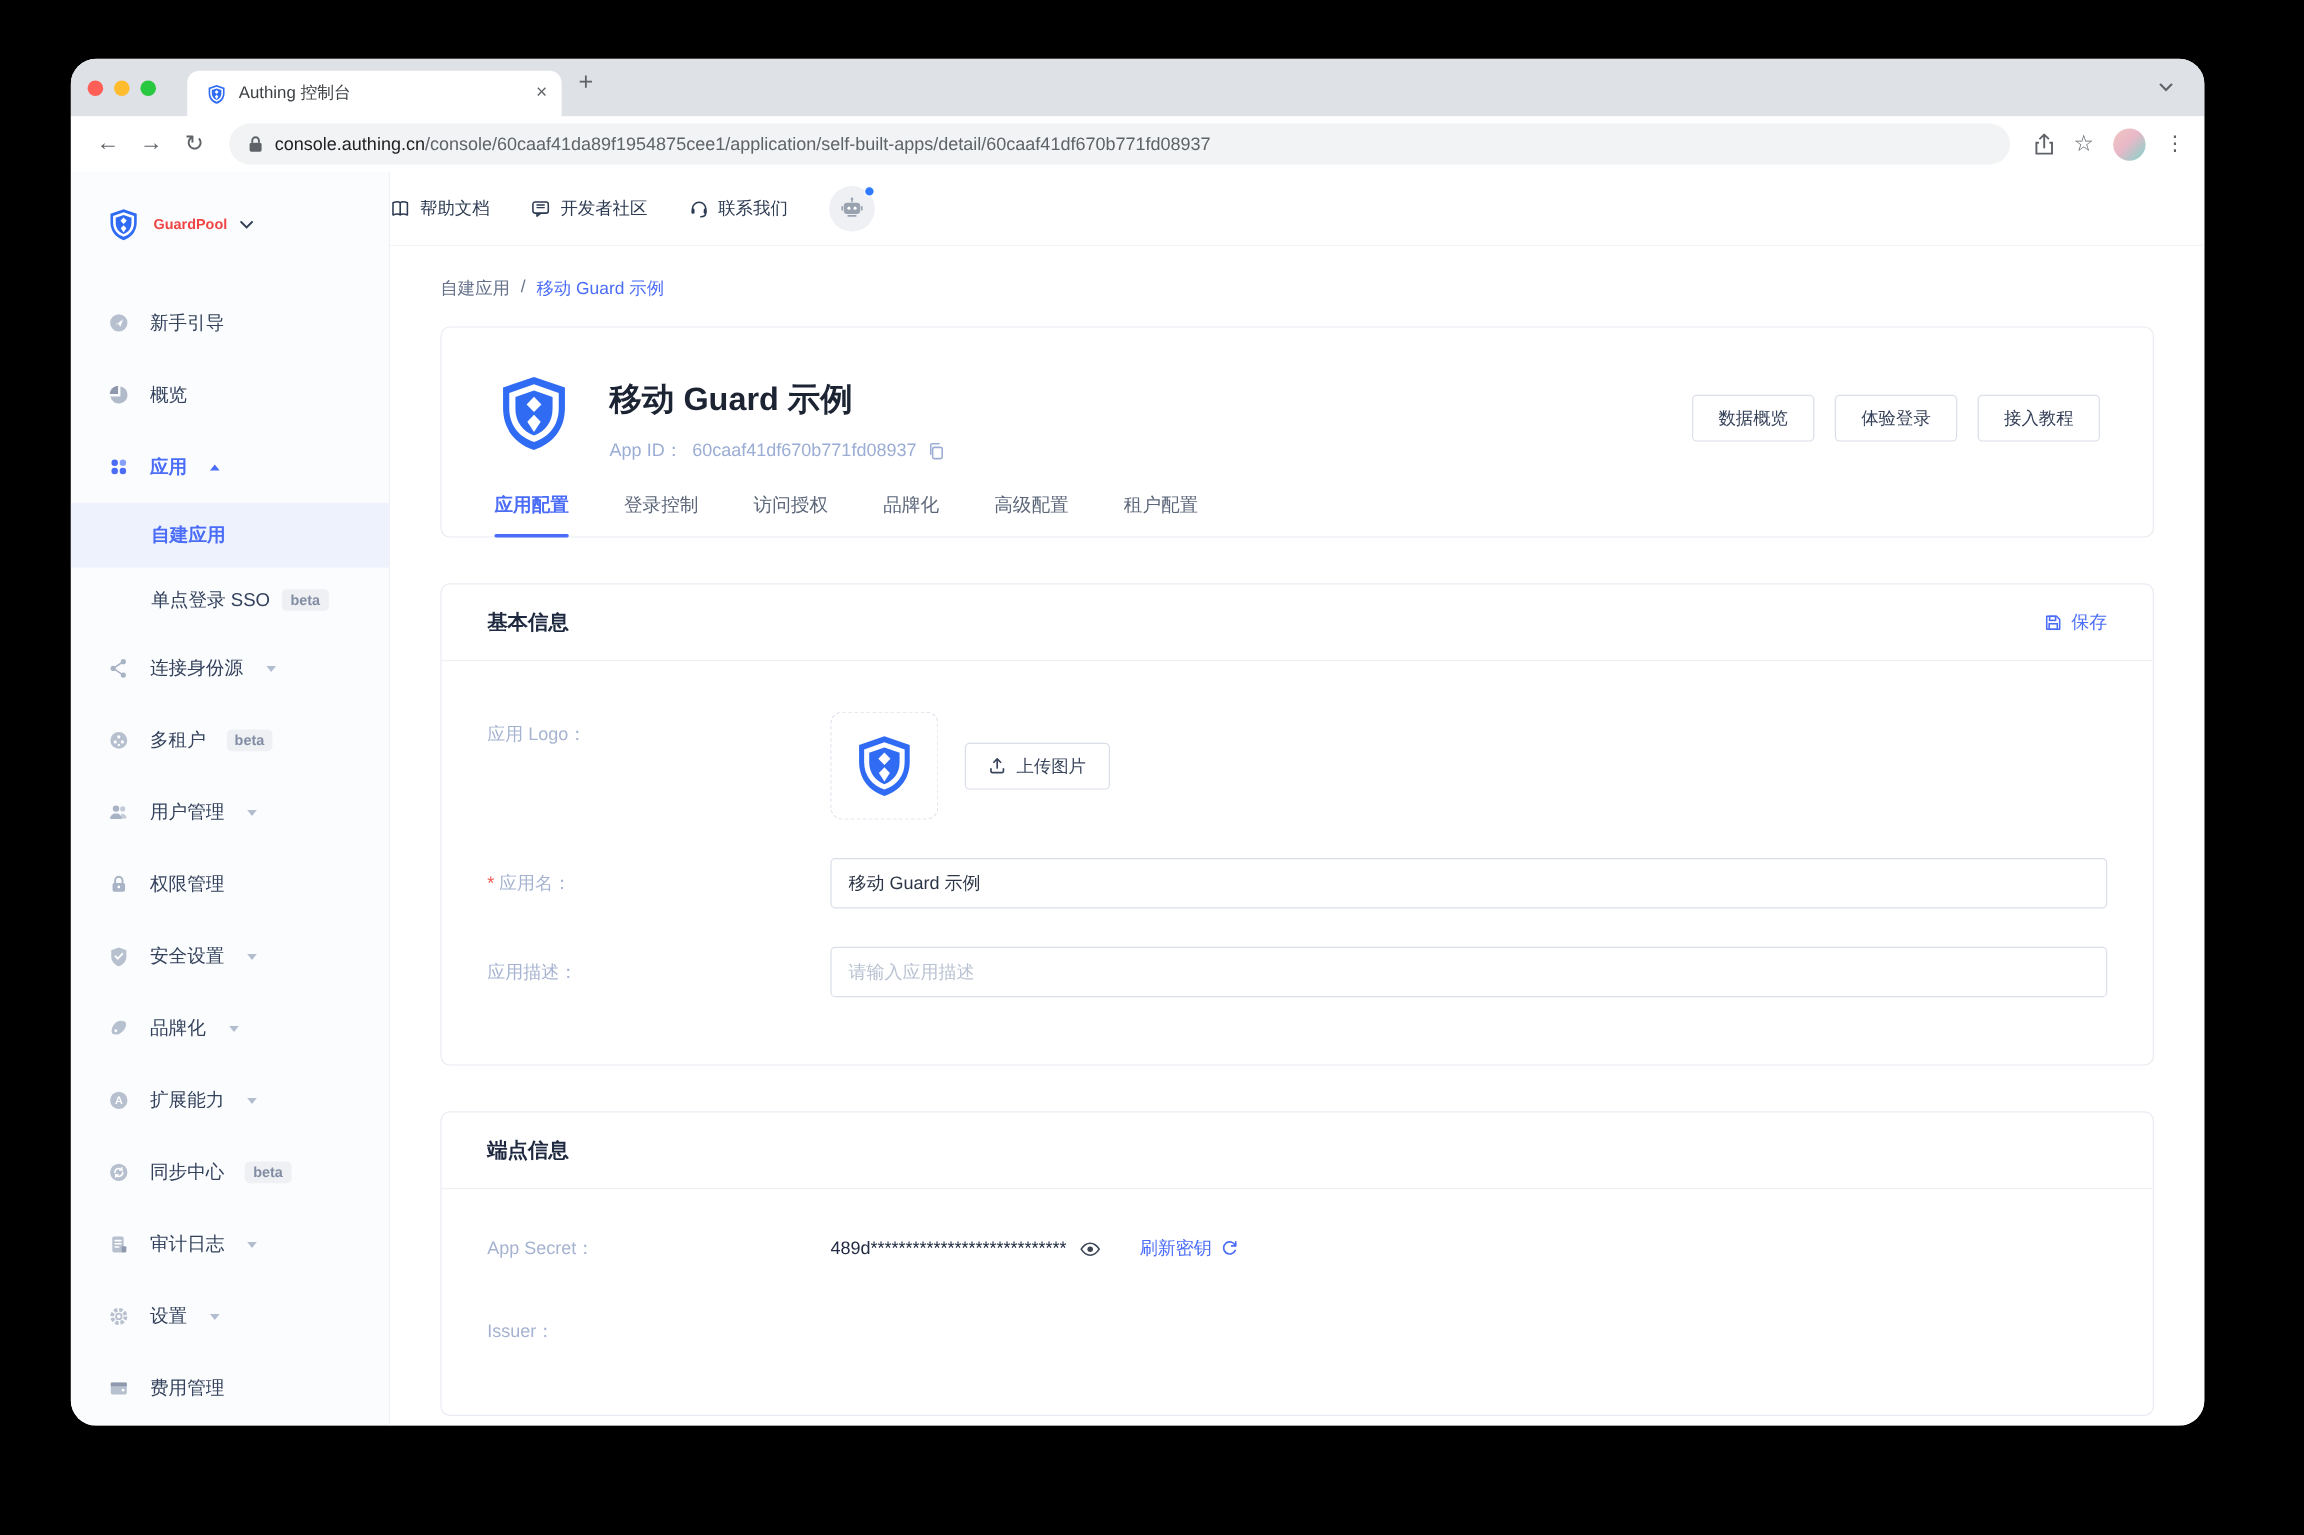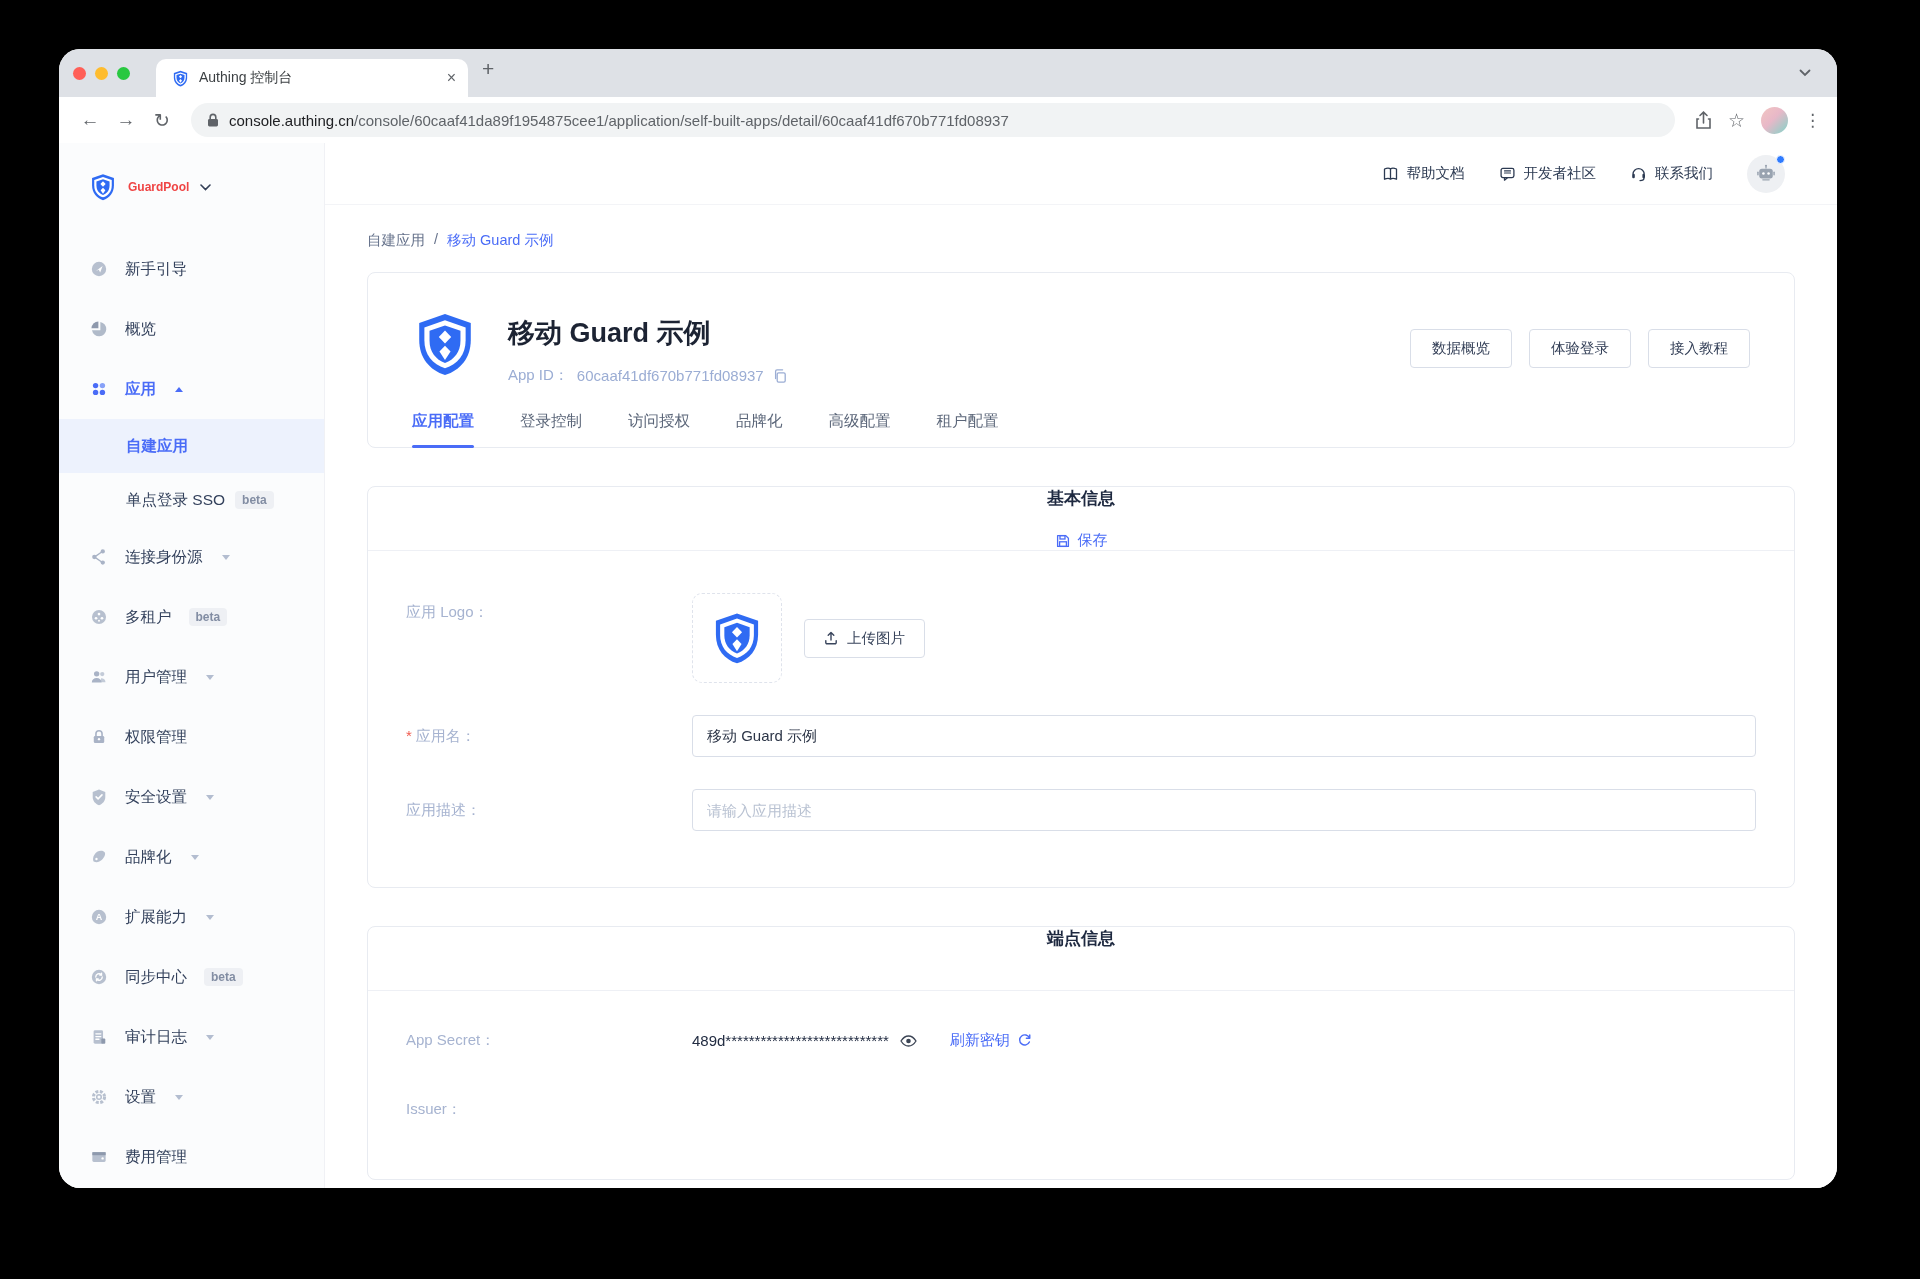--- a/index.html
+++ b/index.html
@@ -41,21 +41,21 @@
   .nlabel { font-size:15.5px; color:#33415c; }
   .nav-item.active .nlabel { color:#4a6cf7; font-weight:600; }
   .nav-sub { height:54px; display:flex; align-items:center; padding-left:67px; gap:10px; cursor:pointer; }
   .nav-sub.selected { background:#edf2fd; }
   .nav-sub.selected .nlabel { color:#4a6cf7; font-weight:600; }
   .badge { background:#eef0f4; color:#828da3; font-size:12px; padding:2px 7px; border-radius:4px;font-weight:bold; }
   .caret { width:0; height:0; border-left:4.5px solid transparent; border-right:4.5px solid transparent; border-top:5.5px solid #b3bdd0; margin-left:2px; }
   .caret.up { border-top:none; border-bottom:5.5px solid #4a6cf7; }
 
   .main { flex:1; display:flex; flex-direction:column; background:#fff; overflow:hidden; }
-  .main-topbar { height:62px; flex:none; display:flex; align-items:center; justify-content:flex-end; gap:34px; padding-right:52px; border-bottom:1px solid #f3f4f7; }
+  .main-topbar { height:62px; flex:none; display:flex; align-items:center; gap:34px; padding-right:52px; border-bottom:1px solid #f3f4f7; }
   .top-link { display:flex; align-items:center; gap:8px; font-size:14.5px; color:#2c3a52; cursor:pointer; }
   .robot-wrap { position:relative; width:38px; height:38px; }
   .robot { width:38px; height:38px; border-radius:50%; background:#eef0f3; display:flex; align-items:center; justify-content:center; }
   .robot-dot { position:absolute; right:0px; top:0px; width:9px; height:9px; border-radius:50%; background:#2f7bff; border:1.5px solid #fff; }
 
   .content { flex:1; padding:26px 42px 0 42px; overflow:hidden; }
   .breadcrumb { font-size:14.5px; color:#67738c; display:flex; gap:9px; }
   .breadcrumb .bc-cur { color:#4a6cf7; }
 
   .card { border:1px solid #e8ebf1; border-radius:8px; background:#fff; }
@@ -66,21 +66,21 @@
   .hero-title { font-size:27px; font-weight:700; color:#1c2333; }
   .appid-row { margin-top:15px; display:flex; align-items:center; gap:8px; font-size:15px; color:#9badd4; }
   .hero-actions { position:absolute; right:44px; top:56px; display:flex; gap:17px; }
   .btn-plain { background:#fff; border:1px solid #d9dee8; border-radius:4px; padding:9px 21px; font-size:14.5px; color:#333f57; cursor:pointer; font-family:inherit; }
   .tabs { display:flex; gap:46px; margin-top:26px; }
   .tabitem { font-size:15.5px; color:#5b6679; padding-bottom:15px; position:relative; cursor:pointer; }
   .tabitem.active { color:#4a6cf7; font-weight:600; }
   .tabitem.active::after { content:""; position:absolute; left:0; right:0; bottom:-1px; height:3px; background:#4a6cf7; border-radius:2px; }
 
   .card-sec { margin-top:38px; }
-  .sec-head { height:64px; display:flex; align-items:center; justify-content:space-between; padding:0 38px; border-bottom:1px solid #eef0f5;flex-direction:column; }
+  .sec-head { height:64px; display:flex; align-items:center; justify-content:space-between; padding:0 38px; border-bottom:1px solid #eef0f5; }
   .sec-title { font-size:17px; font-weight:700; color:#1e2940; }
   .save-link { display:flex; align-items:center; gap:7px; color:#4a6cf7; font-size:15px; cursor:pointer; }
   .sec-body { padding:42px 38px 56px 38px; }
   .frow { display:grid; grid-template-columns:286px 1fr; align-items:center; }
   .frow + .frow { margin-top:32px; }
   .flabel { font-size:15px; color:#a6b3d0; }
   .flabel .req { color:#f05b4f; margin-right:4px; }
   .logo-row { align-items:flex-start; }
   .logo-row .flabel { padding-top:10px; }
   .logo-val { display:flex; align-items:center; gap:22px; }

